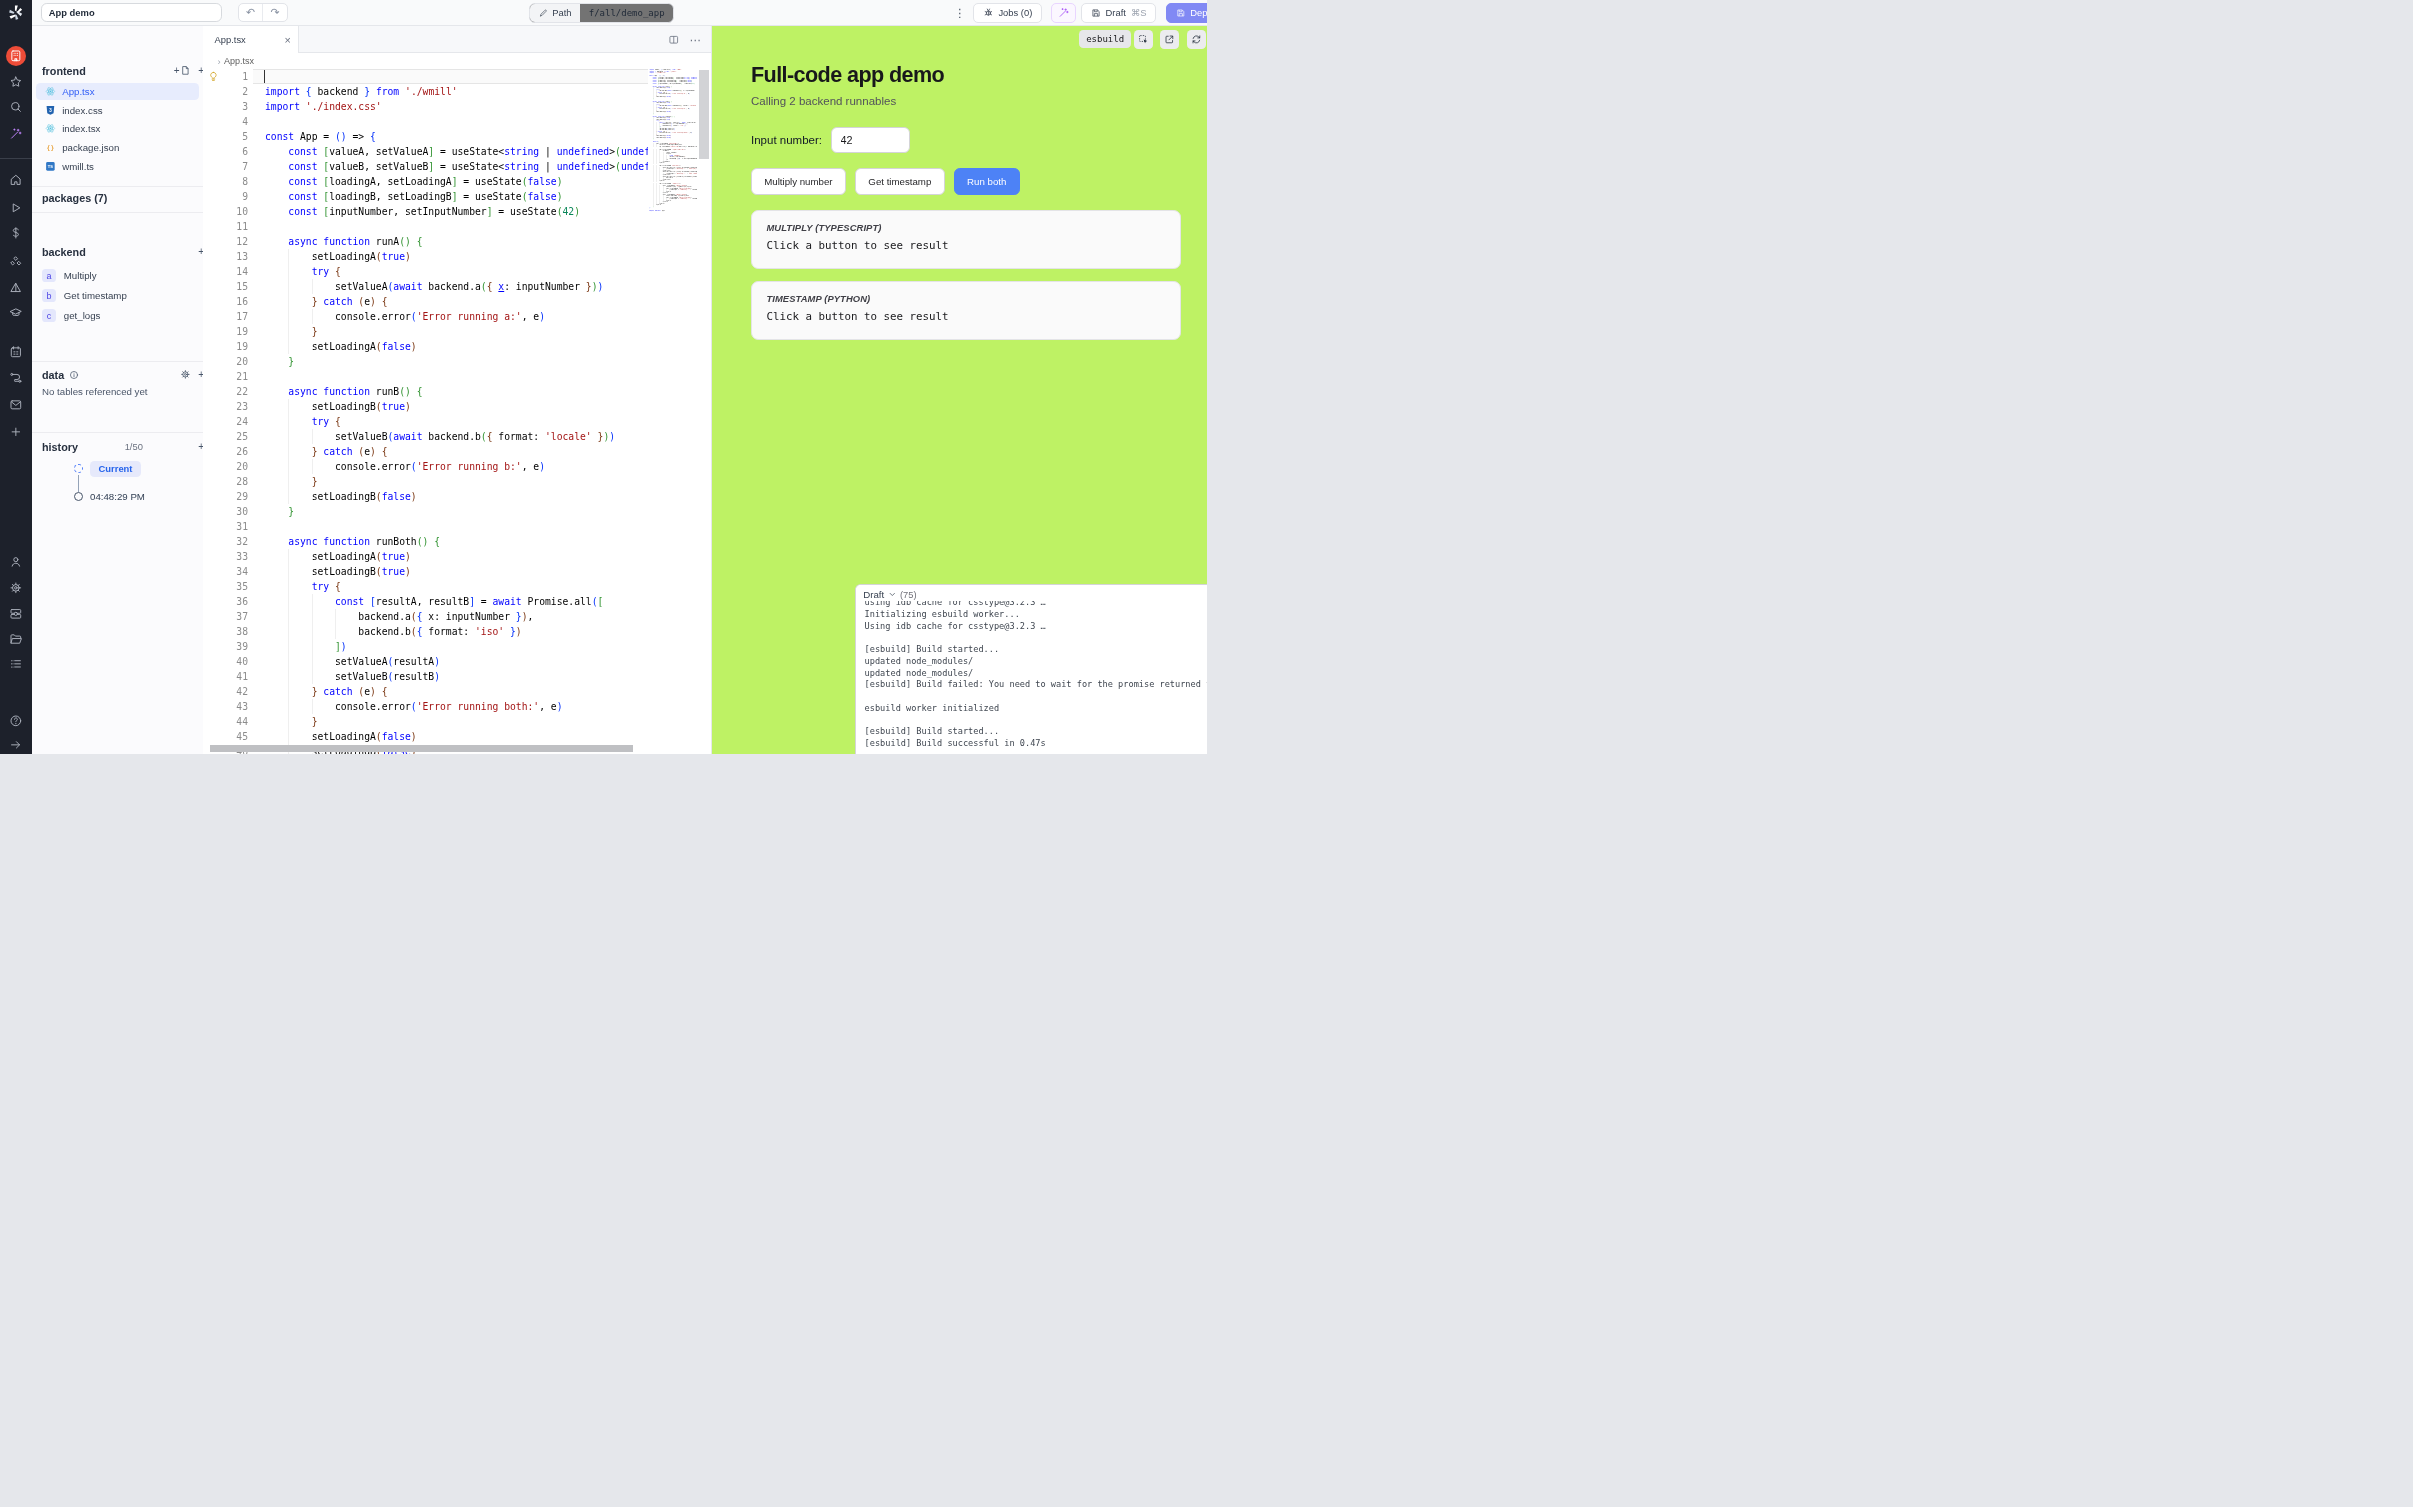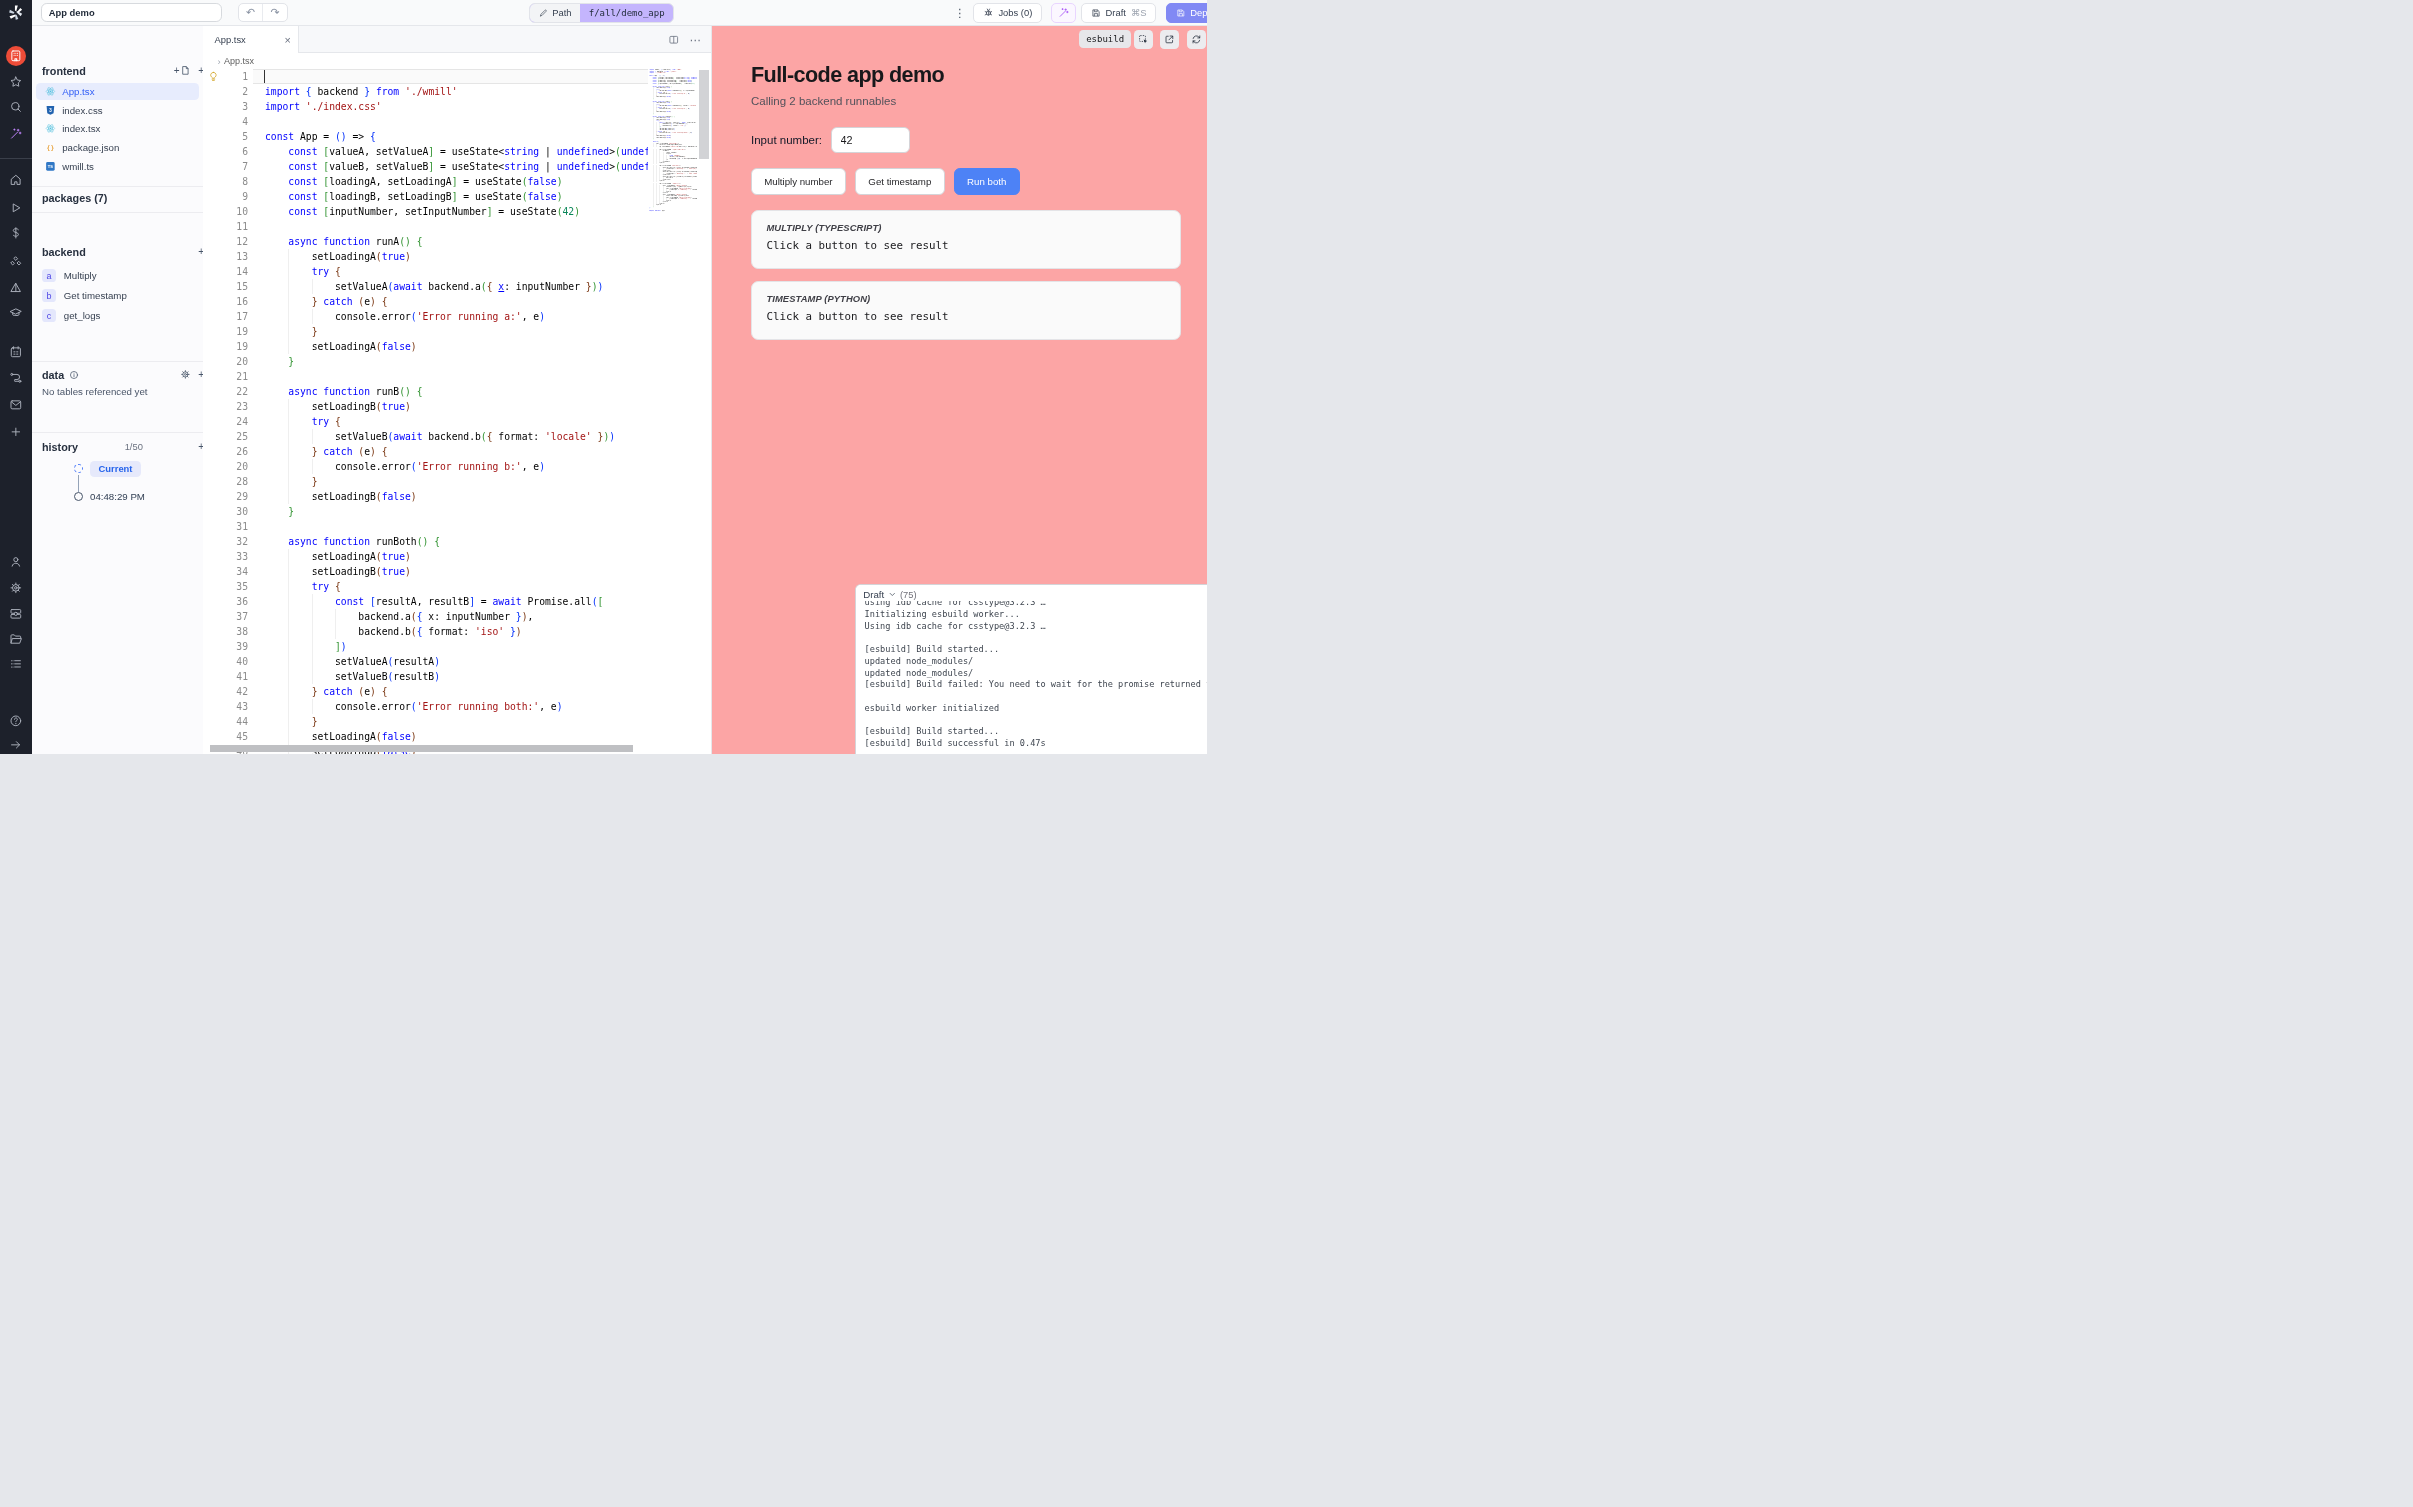--- a/index.html
+++ b/index.html
@@ -12,21 +12,21 @@
   #topbar { position:absolute; left:32px; top:0; right:0; height:26px; background:#f9fafb;
             border-bottom:0.7px solid #e5e7eb; z-index:30; }
   #app-name-input { position:absolute; left:8.6px; top:2.9px; width:181px; height:19.4px; border:0.7px solid #d7dade;
             border-radius:5.8px; background:#fff; font:600 9.4px "Liberation Sans",sans-serif; color:#1f2937; padding:0 7.2px; }
   #undo-redo { position:absolute; left:206px; top:2.9px; height:19.4px; display:flex; border:0.7px solid #e2e4e9;
             border-radius:5px; background:#fff; overflow:hidden; }
   #undo-redo .ur { width:24px; display:flex; align-items:center; justify-content:center; color:#8a93a3;
             font-size:10.8px; cursor:pointer; }
   #undo-redo .ur:first-child { border-right:0.7px solid #e9ebef; }
   #path-pill { position:absolute; left:497px; top:2.9px; height:20px; display:flex; align-items:stretch;
-            border:0.7px solid #e2e4e9; border-radius:5.8px; overflow:hidden; background:#c4b5fd; }
+            border:0.7px solid #e2e4e9; border-radius:5.8px; overflow:hidden; background:#737373; }
   #path-pill .seg1 { background:#f3f4f6; display:flex; align-items:center; gap:4.3px; padding:0 8.6px;
             font-size:9.4px; color:#374151; }
   #path-pill .seg2 { display:flex; align-items:center; padding:0 8.6px; font-size:9px; color:#1f2937; }
   #kebab-btn { position:absolute; left:919px; top:3.6px; width:17.3px; height:18.7px; text-align:center;
             font-size:11.5px; color:#4b5563; line-height:18.7px; cursor:pointer; }
   .tb-btn { position:absolute; top:2.9px; height:20px; display:inline-flex; align-items:center; gap:5px;
             border:0.7px solid #e2e4e9; border-radius:5px; background:#fff; padding:0 8.6px;
             font-size:9.4px; font-weight:500; color:#374151; cursor:pointer; }
   #jobs-btn { left:941px; }
   #wand-btn { left:1019px; width:24.5px; justify-content:center; background:#fbf7ff; border-color:#e9d5ff; padding:0; }
@@ -99,21 +99,21 @@
   .tk { color:#0000ff; } .ts { color:#a31515; } .tn { color:#098658; }
   .tl { color:#0000ff; text-decoration:underline; }
   .g { display:inline-block; width:4ch; height:100%; vertical-align:top; }
   .gl { box-shadow:inset 0.7px 0 0 #e8e8e8; }
   #minimap { position:absolute; left:445px; top:43px; width:49px; height:374px; overflow:hidden; }
   #minimap .line { height:1.5px; padding-left:1.4px; font:1.4px/1.5px "DejaVu Sans Mono", monospace; }
   #vscroll { position:absolute; left:496px; top:44px; width:10px; height:89px; background:#d2d3d6; }
   #hscroll { position:absolute; left:6.5px; bottom:2.2px; width:423px; height:6.5px; background:#bfc0c3; }
 
   
-  #preview { position:absolute; left:711px; top:26px; right:0; bottom:0; background:#fca5a5; border-left:0.7px solid #e5e7eb; }
+  #preview { position:absolute; left:711px; top:26px; right:0; bottom:0; background:#bef264; border-left:0.7px solid #e5e7eb; }
   #env-badge { position:absolute; left:367px; top:4.3px; height:18px; padding:0 7.2px; background:#e7e7ea;
             border-radius:4.3px; font-size:9px; line-height:18px; color:#18181b; }
   .pv-iconbtn { position:absolute; top:4.3px; width:18.7px; height:18.7px; background:#ececef; border-radius:4.3px;
             display:flex; align-items:center; justify-content:center; color:#1f2937; cursor:pointer; }
   .pv-iconbtn svg { width:10.8px; height:10.8px; }
   #pv-title { position:absolute; left:39px; top:36px; font-size:21.6px; font-weight:800; letter-spacing:-0.6px; color:#18181b; }
   #pv-subtitle { position:absolute; left:39px; top:69px; font-size:11.5px; color:#52525b; }
   #pv-input-label { position:absolute; left:39px; top:101px; height:26px; line-height:26px; font-size:11.5px;
             font-weight:500; color:#111827; }
   #pv-input { position:absolute; left:119px; top:101px; width:79px; height:26px; border:0.7px solid #d4d4d8;

